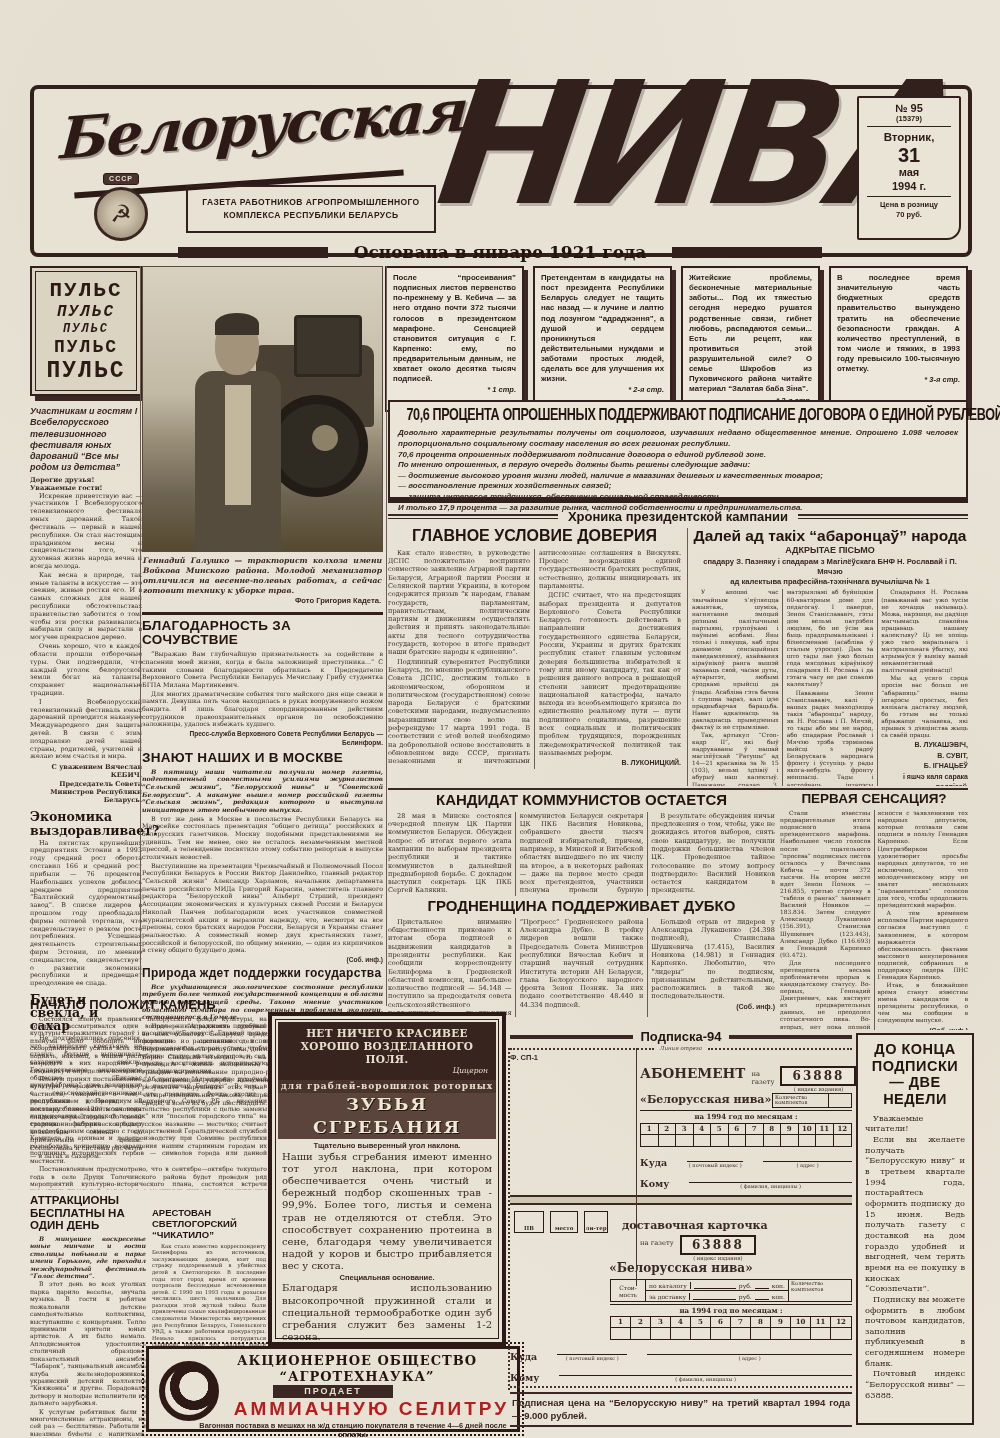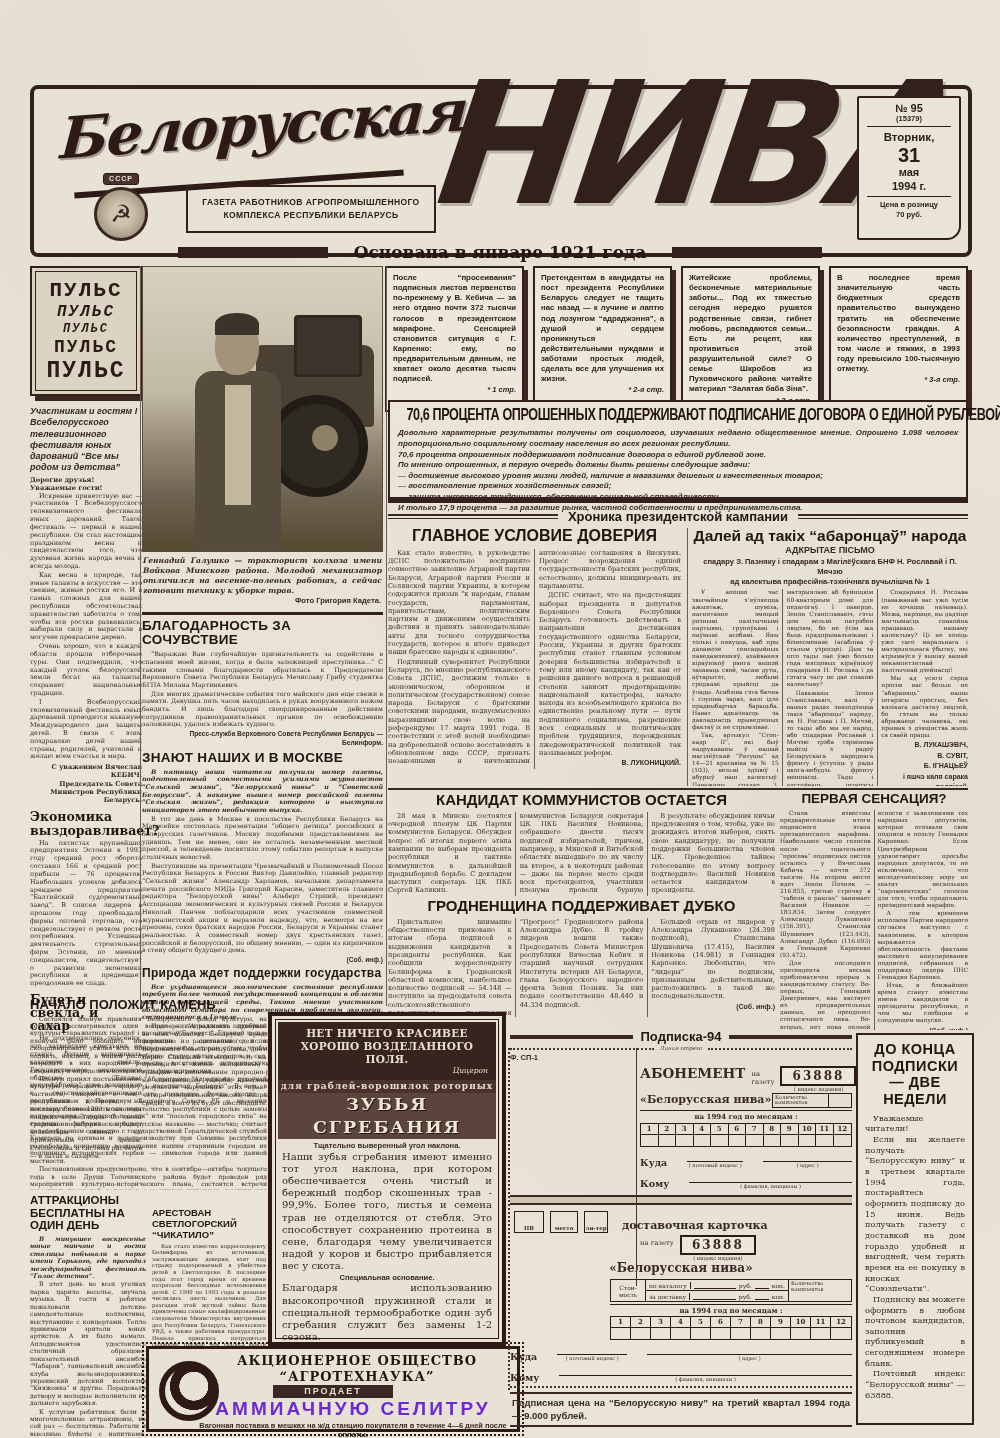--- a/index.html
+++ b/index.html
@@ -120,21 +120,21 @@
   .map-bld{position:absolute;background:#38241f}
   .asp-band{background:#2d1a16;color:#ece5d0;display:flex;align-items:center;justify-content:space-between;padding:3px 8px;margin-top:3px}
   .asp-logo{font:bold italic 20px/1 "Liberation Sans",sans-serif;letter-spacing:1px;display:flex;align-items:center;gap:4px}
   .asp-phones{font:bold 9px/1.25 "Liberation Sans",sans-serif;text-align:left;display:flex;align-items:center;gap:4px}
 
   
   .agro{left:146px;top:1346px;width:374px;height:86px;border:3px solid #2d1a16;outline:2px dotted #2d1a16;outline-offset:2px;background:#e7e2d3;box-sizing:border-box;padding:4px 8px 2px;position:absolute}
   .agro-logo{position:absolute;left:10px;top:12px;width:48px;height:48px;border-radius:50%;border:6px solid #2d1a16;background:radial-gradient(circle at 60% 40%,#e7e2d3 35%,#2d1a16 36% 58%,#e7e2d3 59%)}
   .agro-org{font:bold 13px/1.2 "DejaVu Serif",serif;letter-spacing:1px;text-align:center;color:#241410;margin-left:48px}
   .agro-sell{width:120px;margin:1px auto;background:#3b2723;color:#e7e0cd;font:bold 9px/13px "Liberation Sans",sans-serif;text-align:center;letter-spacing:2px}
-  .agro-prod{font:bold 19px/1.1 "Liberation Sans",sans-serif;letter-spacing:3px;text-align:center;color:#6d28d9;margin-left:40px}
+  .agro-prod{font:bold 19px/1.1 "Liberation Sans",sans-serif;letter-spacing:3px;text-align:right;color:#b91c1c;margin-left:40px}
   .agro-terms{font:bold 7.4px/1.25 "Liberation Sans",sans-serif;text-align:center;margin:1px 0 0 40px}
 
   
   .subsc{left:510px;top:1030px;width:342px}
   .sub-head{display:flex;align-items:center;gap:8px;margin-bottom:3px}
   .sub-head .r{flex:1;height:4px;background:#3b2723}
   .sub-head .t{font:bold 13px/1 "Liberation Sans",sans-serif;color:#241410}
   .cutline{display:flex;align-items:center;gap:6px;font:italic 5.5px/1 "DejaVu Serif",serif;color:#4a332c}
   .cutline .d{flex:1;border-top:2px dotted #4a332c}
   .formcode{font:bold 7.5px/1.6 "Liberation Sans",sans-serif}

